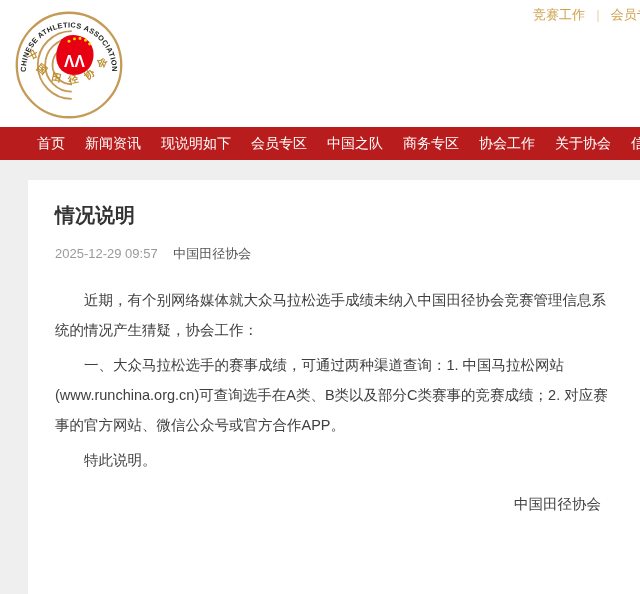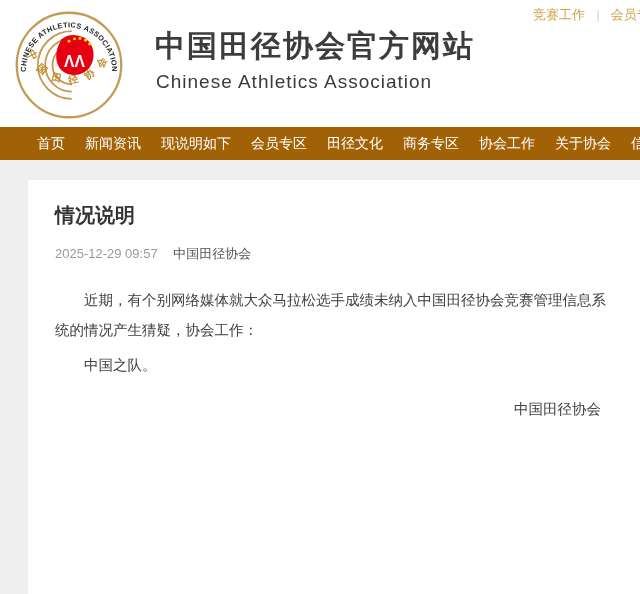--- a/index.html
+++ b/index.html
@@ -31,21 +31,21 @@
     margin: 0; font-size: 30px; font-weight: 600; color: #3c3c3c;
     letter-spacing: 2px; line-height: 1.1;
   }
   .site-subtitle {
     margin: 9px 0 0 1px; font-size: 19px; color: #3a3a3a;
     letter-spacing: 1px; font-weight: 400;
   }
 
   
   .main-nav {
-    height: 33px; background: #a16207;
+    height: 33px; background: #b91c1c;
     display: flex; align-items: center;
     padding-left: 37px; gap: 20px;
     white-space: nowrap; overflow: hidden;
   }
   .main-nav .nav-item {
     color: #ffffff; font-size: 14px; cursor: pointer; flex: 0 0 auto;
   }
 
   
   .content-outer { padding-top: 20px; }
@@ -109,51 +109,48 @@
 
       <text font-size="8" letter-spacing="0.4" fill="#222222" font-weight="bold">
         <textPath href="#arcTop" startOffset="50%" text-anchor="middle">CHINESE ATHLETICS ASSOCIATION</textPath>
       </text>
       <text font-size="11" letter-spacing="9" fill="#bd8c2c" font-weight="bold">
         <textPath href="#arcBottom" startOffset="50%" text-anchor="middle">中国田径协会</textPath>
       </text>
     </svg>
   </div>
 
-  <div class="title-block">
-    <h1 class="site-title">中国田径协会官方网站</h1>
-    <div class="site-subtitle">Chinese Athletics Association</div>
-  </div>
 </header>
 
 <nav class="main-nav">
   <span class="nav-item">首页</span>
   <span class="nav-item">新闻资讯</span>
   <span class="nav-item">现说明如下</span>
   <span class="nav-item">会员专区</span>
-  <span class="nav-item">田径文化</span>
+  <span class="nav-item">中国之队</span>
   <span class="nav-item">商务专区</span>
   <span class="nav-item">协会工作</span>
   <span class="nav-item">关于协会</span>
   <span class="nav-item">信息系统</span>
 </nav>
 
 <main class="content-outer">
   <article class="article-box">
 
     <h2 class="article-title">情况说明</h2>
 
     <div class="article-meta">
       <span class="meta-date">2025-12-29 09:57</span>
       <span class="meta-source">中国田径协会</span>
     </div>
 
     <div class="article-body">
       <p>近期，有个别网络媒体就大众马拉松选手成绩未纳入中国田径协会竞赛管理信息系统的情况产生猜疑，协会工作：</p>
-      <p>中国之队。</p>
+      <p>一、大众马拉松选手的赛事成绩，可通过两种渠道查询：1. 中国马拉松网站(www.runchina.org.cn)可查询选手在A类、B类以及部分C类赛事的竞赛成绩；2. 对应赛事的官方网站、微信公众号或官方合作APP。</p>
+      <p>特此说明。</p>
     </div>
 
     <div class="sign-block">
       <div class="sign-name">中国田径协会</div>
 
     </div>
 
   </article>
 </main>
 

